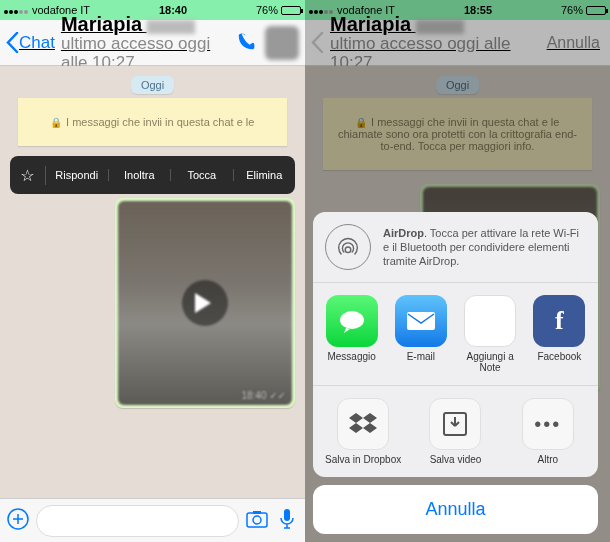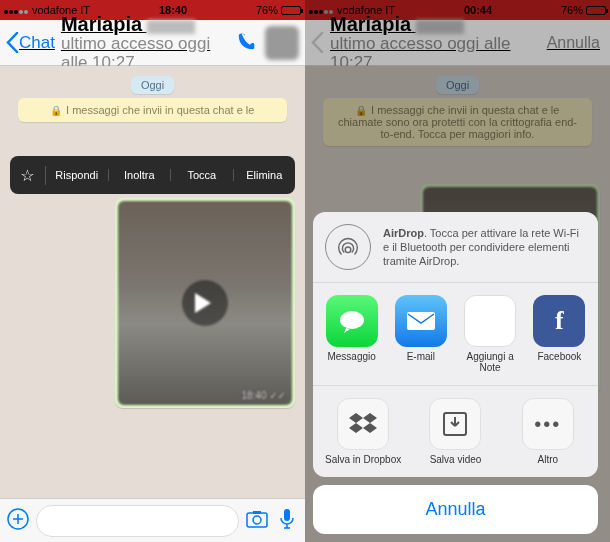--- a/index.html
+++ b/index.html
@@ -1,21 +1,21 @@
 <!DOCTYPE html>
 <html><head>
 <meta charset="utf-8">
 <style>
 * { box-sizing: border-box; margin: 0; padding: 0; }
 body { font-family: -apple-system, Helvetica, Arial, sans-serif; background: #ddd; }
 .container { display: flex; width: 610px; height: 542px; }
 .screen { width: 305px; height: 542px; background: #e5ddd5; position: relative; overflow: hidden; display: flex; flex-direction: column; }
 .screen.right { background: #aaa; }
 
-.statusbar { height: 20px; background: #b91c1c; display: flex; align-items: center; justify-content: space-between; font-size: 11px; padding: 0 4px; color: #000; }
+.statusbar { height: 20px; background: #86efac; display: flex; align-items: center; justify-content: space-between; font-size: 11px; padding: 0 4px; color: #000; }
 .sb-left, .sb-right { display: flex; align-items: center; gap: 3px; }
 .sb-center { font-weight: 600; }
 .dots span { display: inline-block; width: 4px; height: 4px; border-radius: 50%; background: #000; margin-right: 1px; }
 .dots span:nth-child(4), .dots span:nth-child(5) { background: #999; }
 .bat { width: 20px; height: 9px; border: 1px solid #000; border-radius: 2px; position: relative; }
 .bat::after { content:""; position:absolute; right:-3px; top:2px; width:2px; height:4px; background:#000; }
 .bat-fill { height: 100%; width: 76%; background: #000; }
 
 .header { height: 46px; background: #f7f7f7; border-bottom: 1px solid #ccc; display: flex; align-items: center; padding: 0 6px; gap: 6px; text-decoration: underline; }
 .back { color: #007aff; font-size: 17px; display: flex; align-items: center; cursor: pointer; }
@@ -24,21 +24,21 @@
 .title-name { font-size: 20px; font-weight: 600; color: #000; display: inline; }
 .title-blur { display: inline-block; width: 48px; height: 14px; background: #bbb; filter: blur(2px); vertical-align: middle; }
 .title-sub { font-size: 17px; color: #888; }
 .hicon { color: #007aff; width: 24px; text-align: center; }
 .avatar { width: 34px; height: 34px; background: #999; border-radius: 6px; filter: blur(2px); }
 .annulla-hdr { color: #888; font-size: 16px; padding-right: 4px; }
 
 .chatbg { flex: 1; background: #e5ddd5; position: relative; padding: 6px; }
 .chatbg.dim { filter: brightness(0.85); }
 .day-chip { background: #d6eaf3; color: #50738b; font-size: 11px; padding: 3px 10px; border-radius: 6px; width: fit-content; margin: 4px auto; box-shadow: 0 1px 1px rgba(0,0,0,0.1); }
-.encrypt { background: #fdf4c5; color: #8b8160; font-size: 11px; padding: 6px 10px; border-radius: 6px; width: 92%; margin: 0 auto; text-align: center; box-shadow: 0 1px 1px rgba(0,0,0,0.1); }
+.encrypt { background: #fdf4c5; color: #8b8160; font-size: 11px; padding: 18px 10px; border-radius: 0; width: 92%; margin: 0 auto; text-align: center; box-shadow: 0 1px 1px rgba(0,0,0,0.1); }
 .lock { font-size: 10px; }
 
 .context-menu { position: absolute; top: 90px; left: 10px; right: 10px; background: #2a2a2a; border-radius: 8px; display: flex; height: 38px; align-items: center; z-index: 5; }
 .context-menu::after { content:""; position:absolute; bottom:-7px; right:40px; border:7px solid transparent; border-top-color:#2a2a2a; }
 .cm-item { flex: 1; color: #fff; font-size: 11px; text-align: center; border-right: 1px solid #555; padding: 0 4px; cursor: pointer; }
 .cm-item:last-child { border-right: none; }
 .cm-star { flex: 0 0 36px; color: #fff; font-size: 16px; }
 
 .bubble { position: absolute; top: 132px; right: 10px; width: 180px; height: 210px; background: #dcf8c6; border-radius: 8px; padding: 3px; box-shadow: 0 1px 1px rgba(0,0,0,0.15); }
 .vid { width: 100%; height: 100%; background: linear-gradient(#6b6258, #7a756e 40%, #8c8a85 60%, #5c5a55); border-radius: 6px; position: relative; filter: blur(1px); }
@@ -154,21 +154,21 @@
     </div>
   </div>
 </div>
 
 <div class="screen right">
   <div class="statusbar">
     <div class="sb-left">
       <span class="dots"><span></span><span></span><span></span><span></span><span></span></span>
       <span>vodafone IT</span>
     </div>
-    <div class="sb-center">00:44</div>
+    <div class="sb-center">18:55</div>
     <div class="sb-right">
       <span>76%</span>
       <span class="bat"><span class="bat-fill"></span></span>
     </div>
   </div>
 
   <div class="header">
     <div class="back" style="opacity:0.4">
       <svg viewBox="0 0 13 21">
             <path d="M11 1 L2 10.5 L11 20" stroke="#888" stroke-width="2.5" fill="none" stroke-linecap="round"></path>

